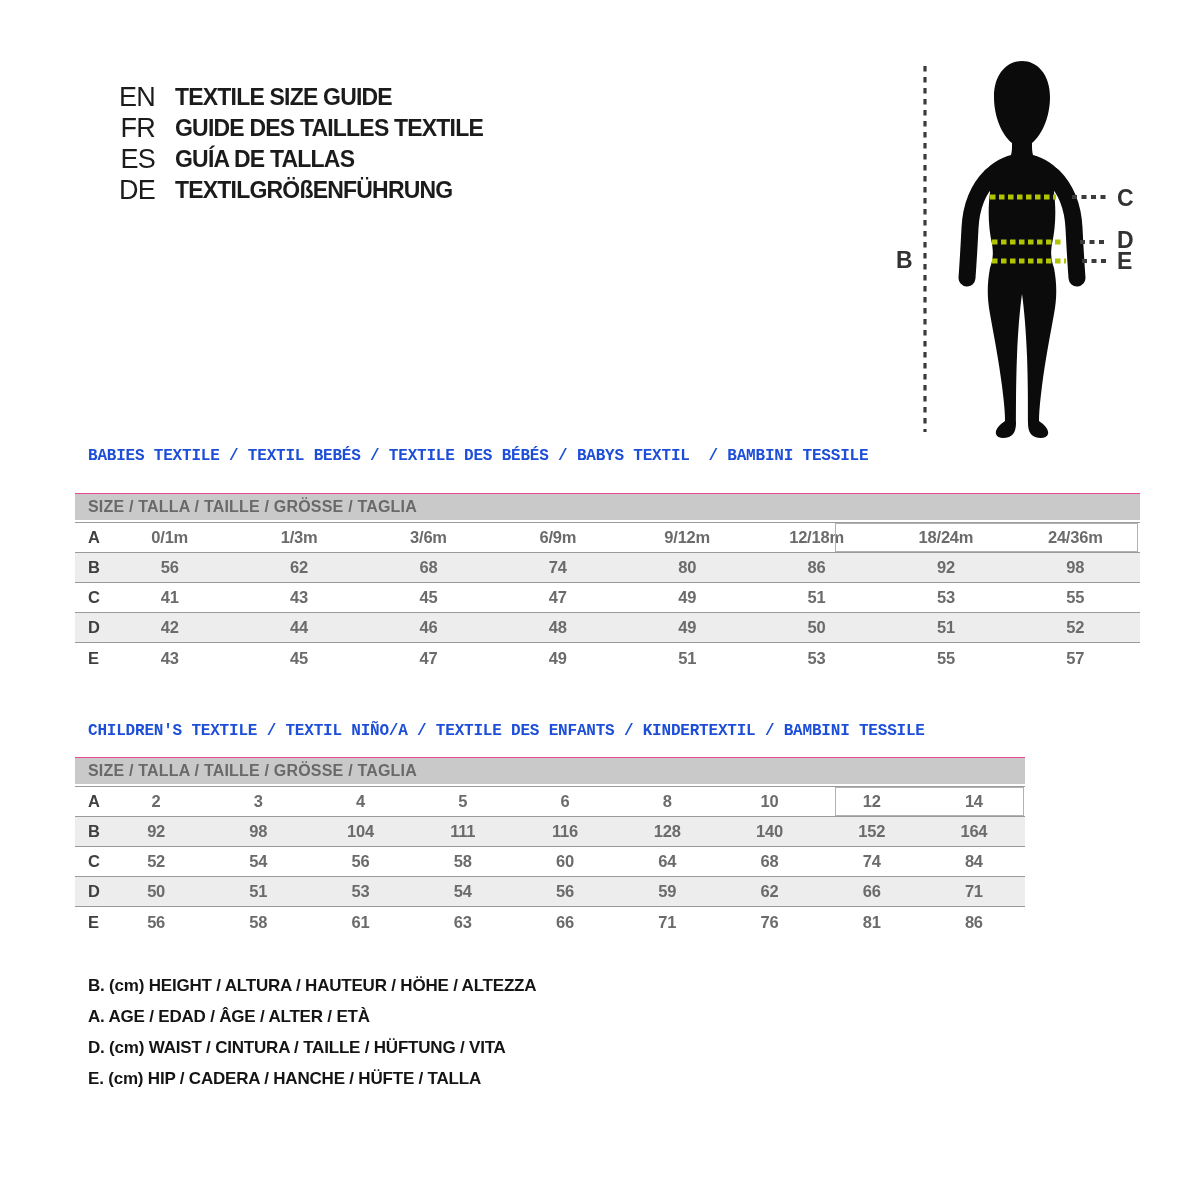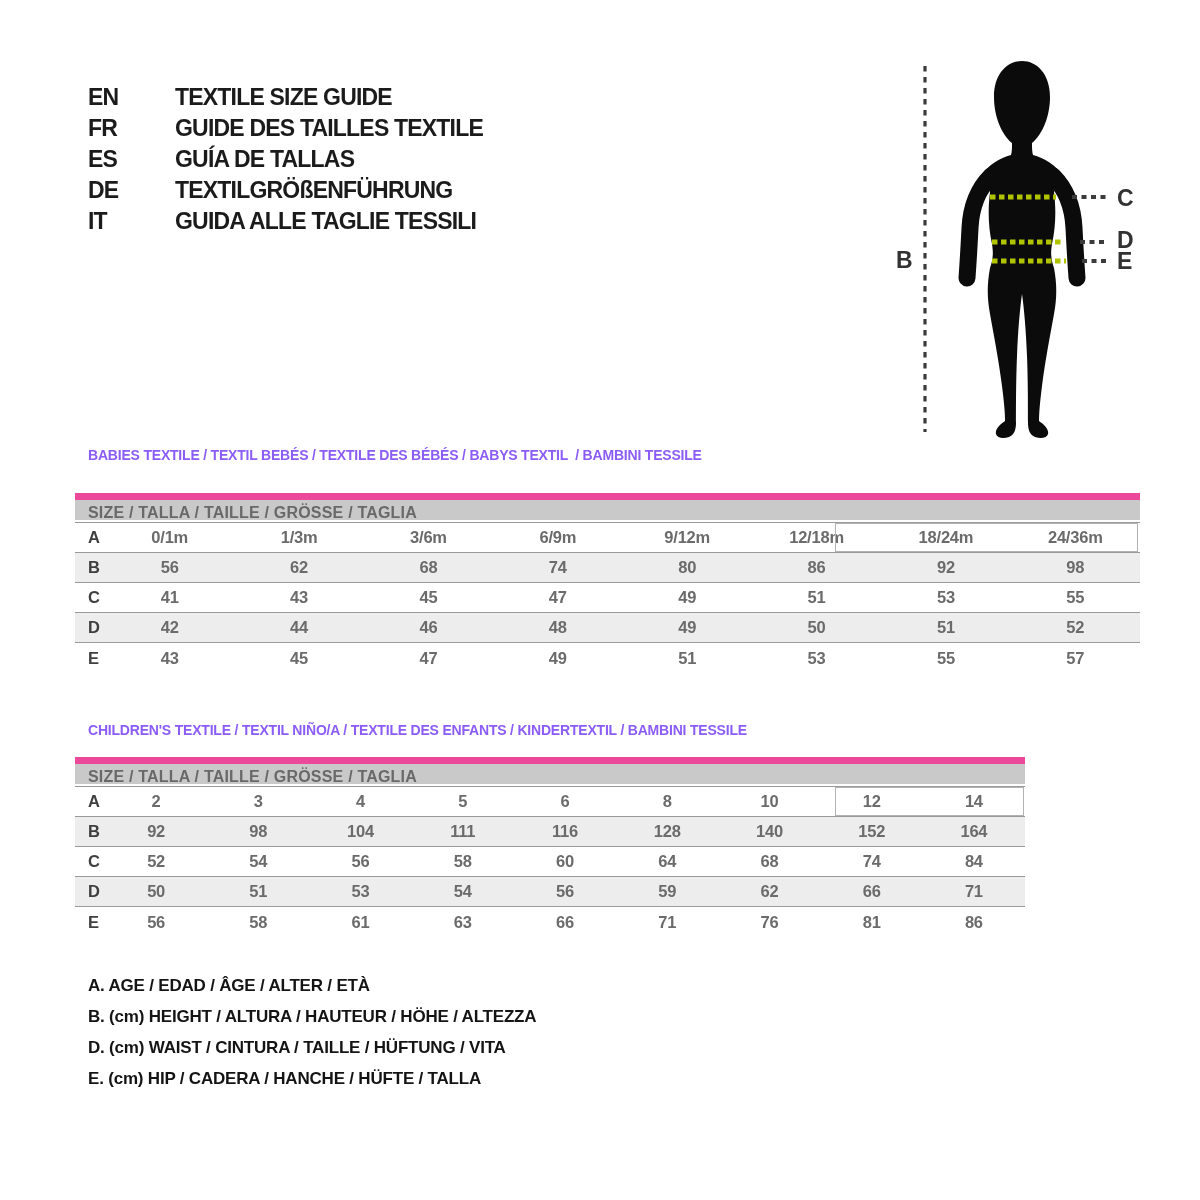--- a/index.html
+++ b/index.html
@@ -4,36 +4,36 @@
 <style>
   html,body{margin:0;padding:0;}
   body{
     width:1200px;height:1200px;position:relative;background:#ffffff;
     font-family:"Liberation Sans",sans-serif;overflow:hidden;
   }
 
   
   .lang-list{position:absolute;left:88px;top:82px;}
   .lang-row{display:flex;align-items:center;height:31px;}
-  .lang-code{width:67px;font-size:23px;font-weight:700;color:#1b1b1b;letter-spacing:-0.8px;}
+  .lang-code{width:67px;font-size:27px;font-weight:400;color:#1b1b1b;letter-spacing:-0.8px;text-align:right;}
   .lang-label{font-size:23px;font-weight:700;color:#1b1b1b;letter-spacing:-0.8px;white-space:pre;margin-left:20px;}
 
   
   .figure-svg{position:absolute;left:860px;top:40px;}
   .fig-label{font-family:"Liberation Sans",sans-serif;font-size:23px;font-weight:700;fill:#323232;}
 
   
   .size-table{position:absolute;}
   #babies-table{left:75px;top:447px;width:1065px;height:232px;}
   #children-table{left:75px;top:722px;width:950px;height:220px;}
 
-  .table-title{position:absolute;left:13px;top:0;font-size:14px;font-weight:700;
-               color:#8b5cf6;letter-spacing:-0.2px;white-space:pre;}
+  .table-title{position:absolute;left:13px;top:0;font-size:16px;font-weight:700;
+               color:#1d4ed8;letter-spacing:-0.2px;white-space:pre;font-family:Liberation Mono, monospace;}
   .size-band{position:absolute;left:0;width:100%;height:27px;background:#c9c9c9;
-             border-top:7px solid #ec4899;box-sizing:border-box;}
+             border-top:1px solid #ec4899;box-sizing:border-box;}
   #babies-table .size-band{top:46px;}
   #children-table .size-band{top:35px;}
   .size-band span{display:block;padding-left:13px;line-height:26px;font-size:16px;
                   font-weight:700;color:#696969;letter-spacing:0.2px;white-space:pre;}
 
   .t-rows{position:absolute;left:0;width:100%;border-top:1.5px solid #9a9a9a;}
   #babies-table .t-rows{top:75px;}
   #children-table .t-rows{top:64px;}
 
   .t-row{display:grid;height:30px;box-sizing:border-box;align-items:center;
@@ -67,24 +67,20 @@
       <span class="lang-code">FR</span>
       <span class="lang-label">GUIDE DES TAILLES TEXTILE</span>
     </div>
     <div class="lang-row">
       <span class="lang-code">ES</span>
       <span class="lang-label">GUÍA DE TALLAS</span>
     </div>
     <div class="lang-row">
       <span class="lang-code">DE</span>
       <span class="lang-label">TEXTILGRÖßENFÜHRUNG</span>
-    </div>
-    <div class="lang-row">
-      <span class="lang-code">IT</span>
-      <span class="lang-label">GUIDA ALLE TAGLIE TESSILI</span>
     </div>
   </div>
 
 <svg class="figure-svg" width="340" height="420" viewBox="0 0 340 420">
 
   <line x1="65" y1="26" x2="65" y2="392" stroke="#3b3b3b" stroke-width="3.2" stroke-dasharray="5.5 5.5"></line>
 
   <path fill="#0b0b0b" d="
     M162 21
     C147 21 134 34 134 57 C134 77 142 95 152 103 C152 108 152 112 151 115
@@ -244,17 +240,17 @@
         <span class="t-cell">71</span>
         <span class="t-cell">76</span>
         <span class="t-cell">81</span>
         <span class="t-cell">86</span>
       </div>
     </div>
   <div class="range-highlight"></div>
 </div>
 
 <div class="legend">
+    <div class="legend-item">B. (cm) HEIGHT / ALTURA / HAUTEUR / HÖHE / ALTEZZA</div>
     <div class="legend-item">A. AGE / EDAD / ÂGE / ALTER / ETÀ</div>
-    <div class="legend-item">B. (cm) HEIGHT / ALTURA / HAUTEUR / HÖHE / ALTEZZA</div>
     <div class="legend-item">D. (cm) WAIST / CINTURA / TAILLE / HÜFTUNG / VITA</div>
     <div class="legend-item">E. (cm) HIP / CADERA / HANCHE / HÜFTE / TALLA</div>
   </div>
 
 </body></html>

